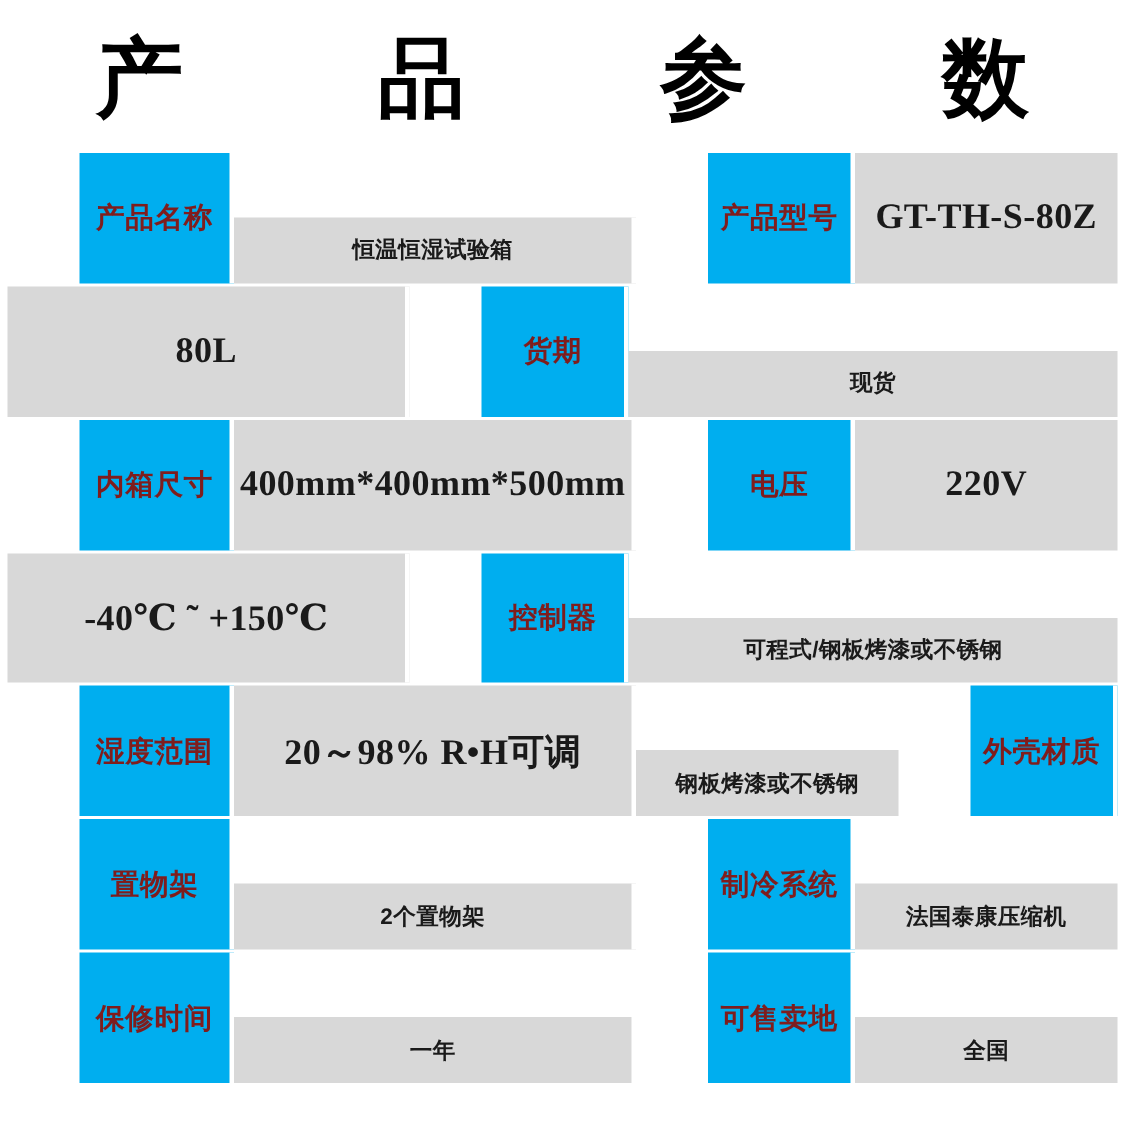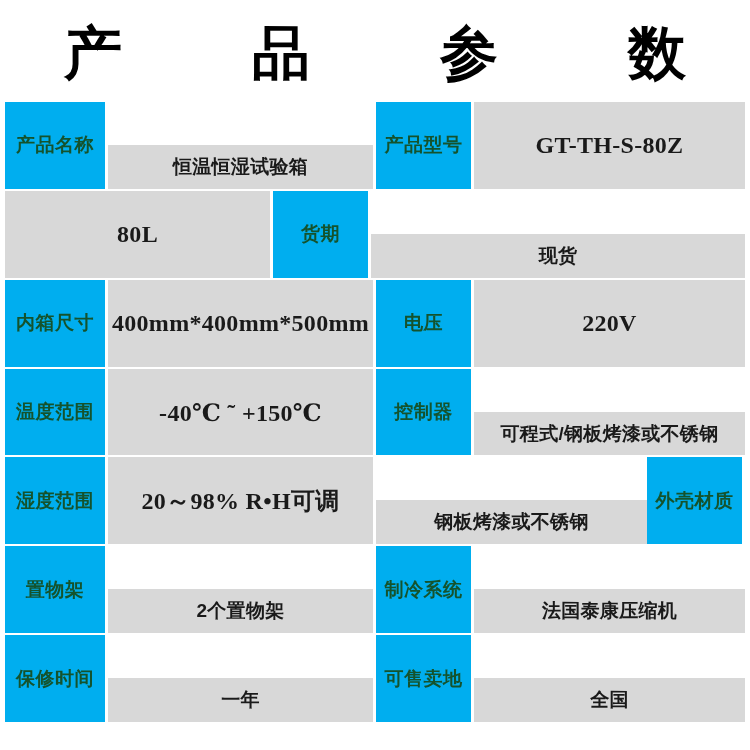--- a/index.html
+++ b/index.html
@@ -75,46 +75,47 @@
     align-items: center;
     justify-content: center;
     box-sizing: border-box;
     min-width: 0;
     overflow: hidden;
     text-align: center;
   }
 
   .cell-label {
     background: #00AEEF;
-    color: #14532d;
+    color: #7f1d1d;
     font-family: "Liberation Sans", "DejaVu Sans", sans-serif;
     font-weight: bold;
     font-size: 19px;
     letter-spacing: 0.5px;
     border-right: 3px solid #ffffff;
+    margin-left: 48px;
   }
 
   .cell-value {
     background: #d8d8d8;
     color: #1a1a1a;
     font-family: "Liberation Serif", "DejaVu Serif", serif;
     font-weight: bold;
     font-size: 24px;
     letter-spacing: 0.3px;
   }
 
   
   .col-label-1 { flex: 0 0 103px; }
   .col-value-1 { flex: 0 0 268px; border-right: 3px solid #ffffff; }
   .col-label-2 { flex: 0 0 98px; }
   .col-value-2 { flex: 1 1 auto; }
   .cell-value.cjk {
     font-family: "Liberation Sans", "DejaVu Sans", sans-serif;
     font-weight: bold;
-    font-size: 19px;
+    font-size: 15px;
     margin-top: 43px;
   }
 </style>
 </head>
 <body>
 
 <div id="page">
 
   <div class="title-wrap">
     <div class="title">产　品　参　数</div>
@@ -136,21 +137,20 @@
     </div>
 
     <div class="spec-row">
       <div class="cell cell-label col-label-1">内箱尺寸</div>
       <div class="cell cell-value col-value-1">400mm*400mm*500mm</div>
       <div class="cell cell-label col-label-2">电压</div>
       <div class="cell cell-value col-value-2">220V</div>
     </div>
 
     <div class="spec-row">
-      <div class="cell cell-label col-label-1">温度范围</div>
       <div class="cell cell-value col-value-1">-40℃ ˜ +150℃</div>
       <div class="cell cell-label col-label-2">控制器</div>
       <div class="cell cell-value cjk col-value-2">可程式/钢板烤漆或不锈钢</div>
     </div>
 
     <div class="spec-row">
       <div class="cell cell-label col-label-1">湿度范围</div>
       <div class="cell cell-value col-value-1">20～98% R•H可调</div>
       <div class="cell cell-value cjk col-value-2">钢板烤漆或不锈钢</div>
       <div class="cell cell-label col-label-2">外壳材质</div>

